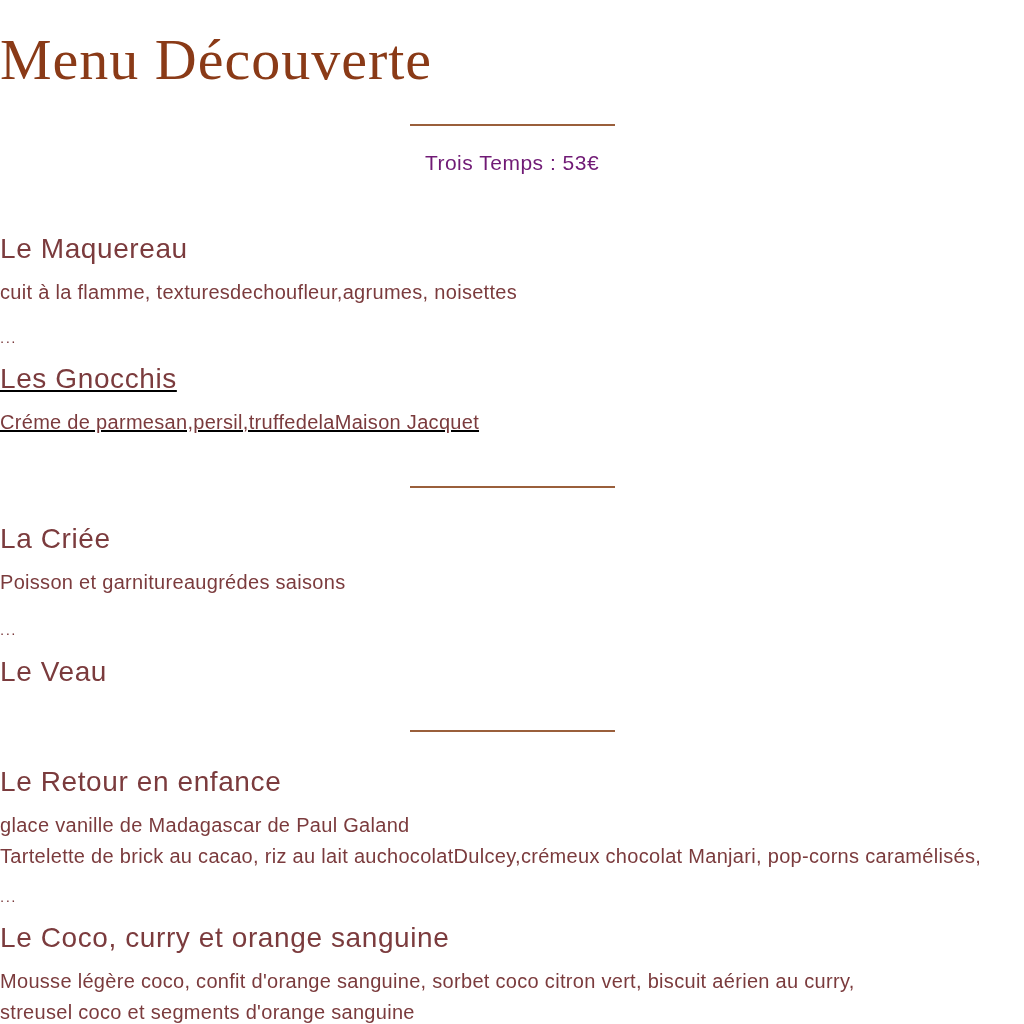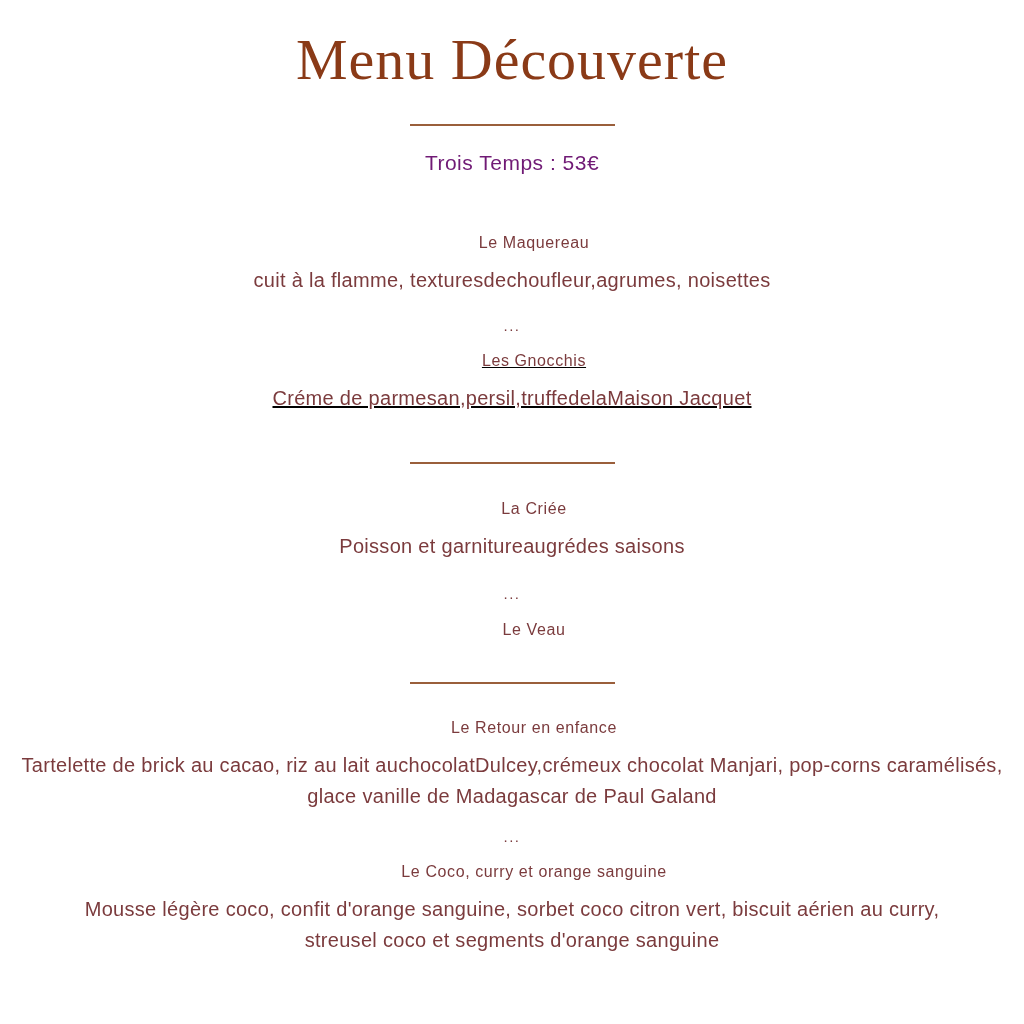--- a/index.html
+++ b/index.html
@@ -6,21 +6,20 @@
   html, body { width: 1024px; height: 1024px; }
   body {
     background: #ffffff;
     font-family: "Liberation Sans", sans-serif;
     overflow: hidden;
   }
   .menu {
     width: 1024px;
     height: 892px;
     padding-top: 28px;
-    text-align: center;
   }
   .menu-title {
     font-family: "Liberation Serif", "DejaVu Serif", serif;
     font-weight: 400;
     font-size: 58px;
     line-height: 1.1;
     color: #8a3a17;
     letter-spacing: 1px;
   }
   .divider {
@@ -34,26 +33,25 @@
     display: flex;
     justify-content: center;
     gap: 50px;
     margin-top: 25px;
     font-size: 21px;
     font-weight: 300;
     color: #701a75;
     letter-spacing: 0.5px;
   }
   .course-name {
-    font-size: 16px;
+    font-size: 28px;
     font-weight: 300;
     color: #7b3b3d;
     letter-spacing: 0.6px;
     line-height: 1;
-    padding-left: 44px;
   }
   .course-desc {
     margin-top: 14px;
     font-size: 20px;
     font-weight: 300;
     color: #7b3b3d;
     letter-spacing: 0.3px;
   }
   .course-desc .desc-line { line-height: 31px; }
   .dots {
@@ -119,22 +117,22 @@
       <h2 class="course-name">Le Veau</h2>
     </article>
   </section>
 
   <hr class="divider divider-3">
 
   <section>
     <article class="course-3a">
       <h2 class="course-name">Le Retour en enfance</h2>
       <div class="course-desc">
+        <div class="desc-line">glace vanille de Madagascar de Paul Galand</div>
         <div class="desc-line">Tartelette de brick au cacao, riz au lait auchocolatDulcey,crémeux chocolat Manjari, pop-corns caramélisés,</div>
-        <div class="desc-line">glace vanille de Madagascar de Paul Galand</div>
       </div>
     </article>
     <div class="dots dots-3">...</div>
     <article class="course-3b">
       <h2 class="course-name">Le Coco, curry et orange sanguine</h2>
       <div class="course-desc">
         <div class="desc-line">Mousse légère coco, confit d'orange sanguine, sorbet coco citron vert, biscuit aérien au curry,</div>
         <div class="desc-line">streusel coco et segments d'orange sanguine</div>
       </div>
     </article>

